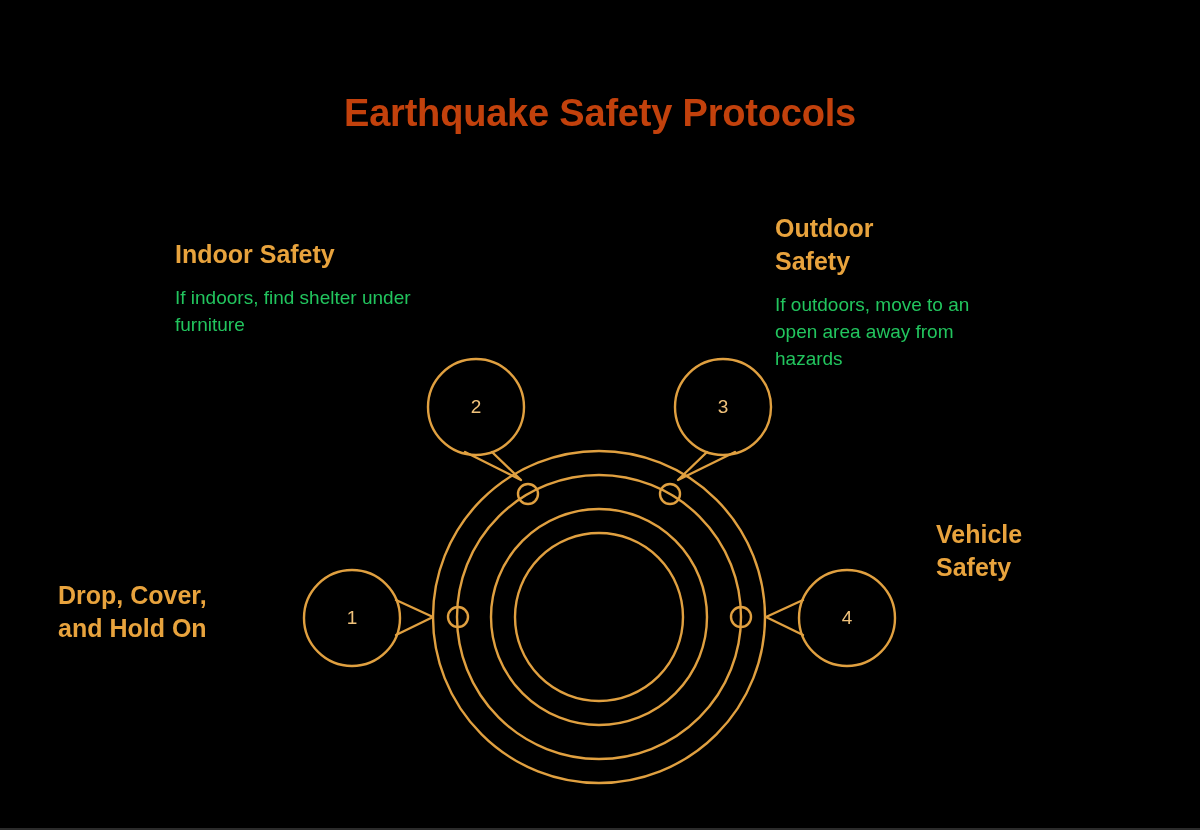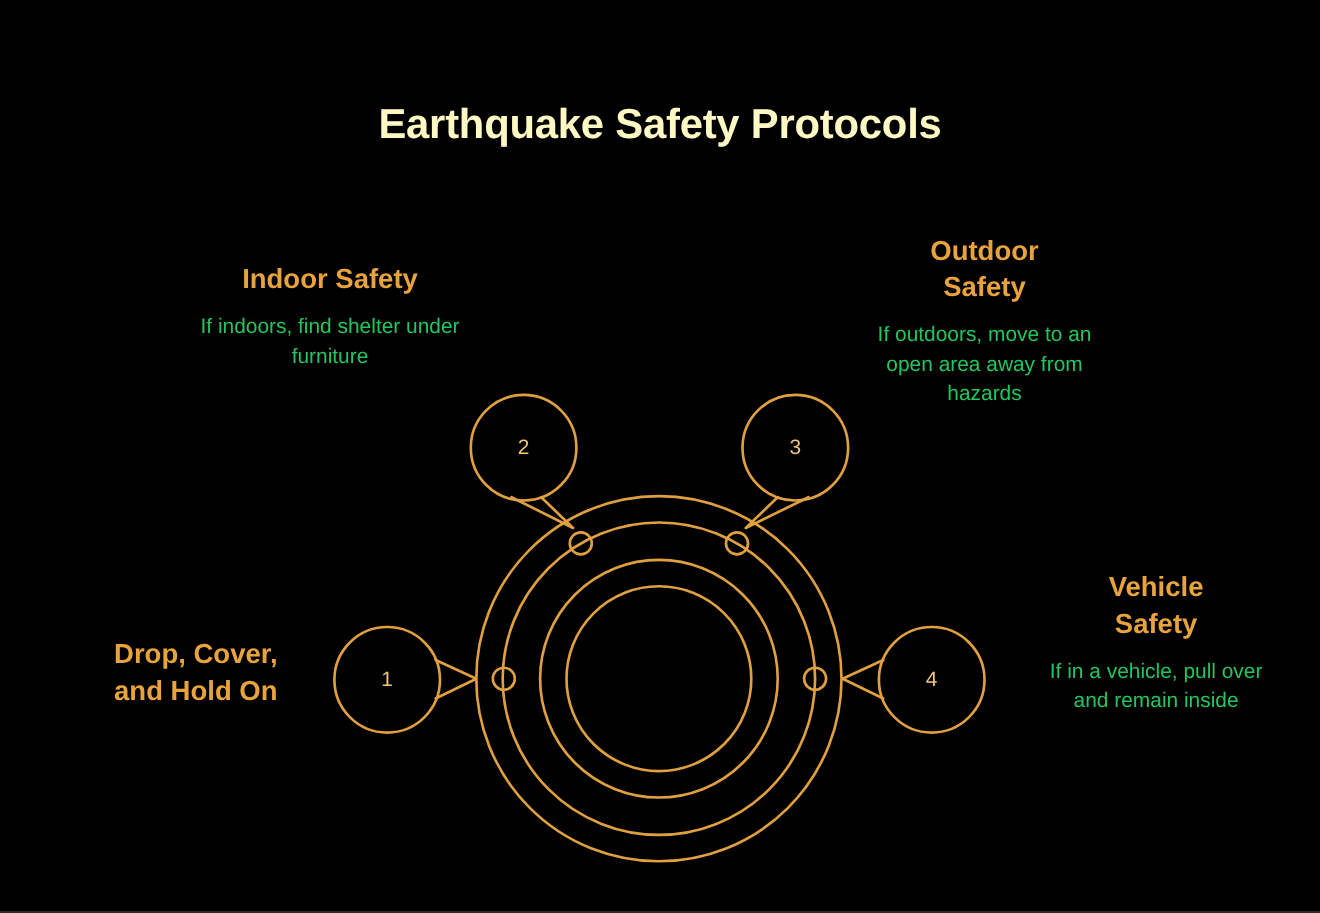--- a/index.html
+++ b/index.html
@@ -30,26 +30,26 @@
   }
   .page-title {
     position: absolute;
     top: 92px;
     left: 0;
     width: 1200px;
     text-align: center;
     font-size: 38px;
     font-weight: bold;
     letter-spacing: -0.2px;
-    color: #fef9c3;
+    color: #c2410c;
     margin: 0;
   }
   .label-block {
     position: absolute;
-    text-align: center;
+    text-align: left;
   }
   .label-title {
     font-size: 25px;
     font-weight: bold;
     color: #E8A33D;
     line-height: 1.32;
     margin: 0 0 14px 0;
   }
   .label-desc {
     font-size: 19px;
@@ -143,16 +143,15 @@
       <span>Drop, Cover,</span><br>
       <span>and Hold On</span>
     </div>
   </div>
 
   <div class="label-block" id="block-vehicle">
     <div class="label-title">
       <span>Vehicle</span><br>
       <span>Safety</span>
     </div>
-    <div class="label-desc">If in a vehicle, pull over and remain inside</div>
   </div>
 
 </div>
 
 </body></html>

